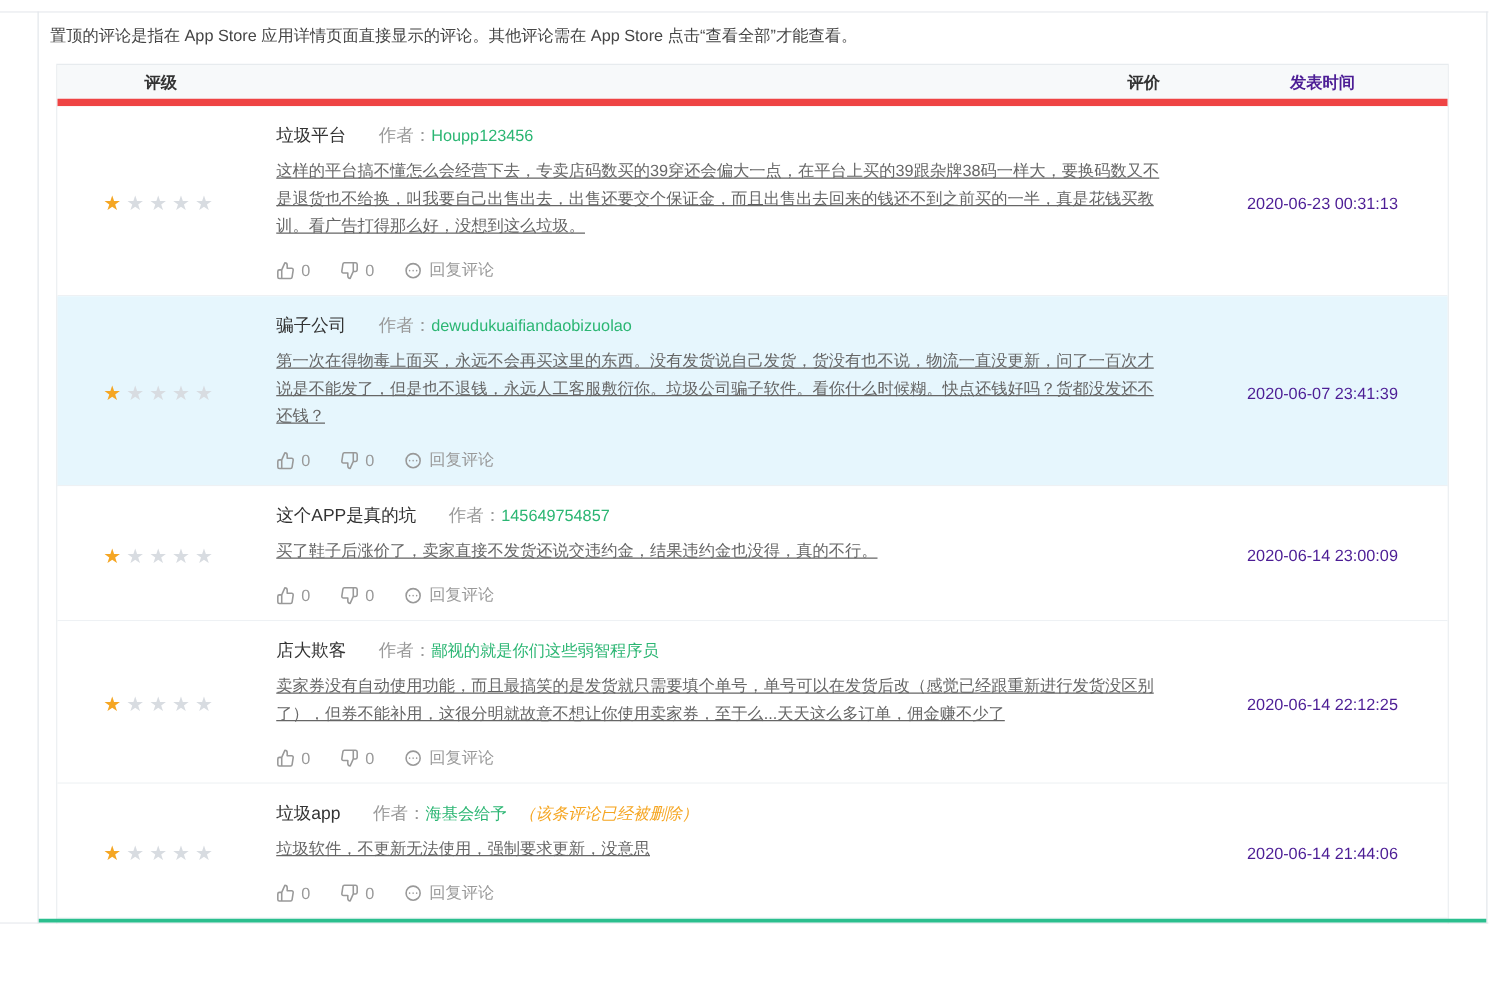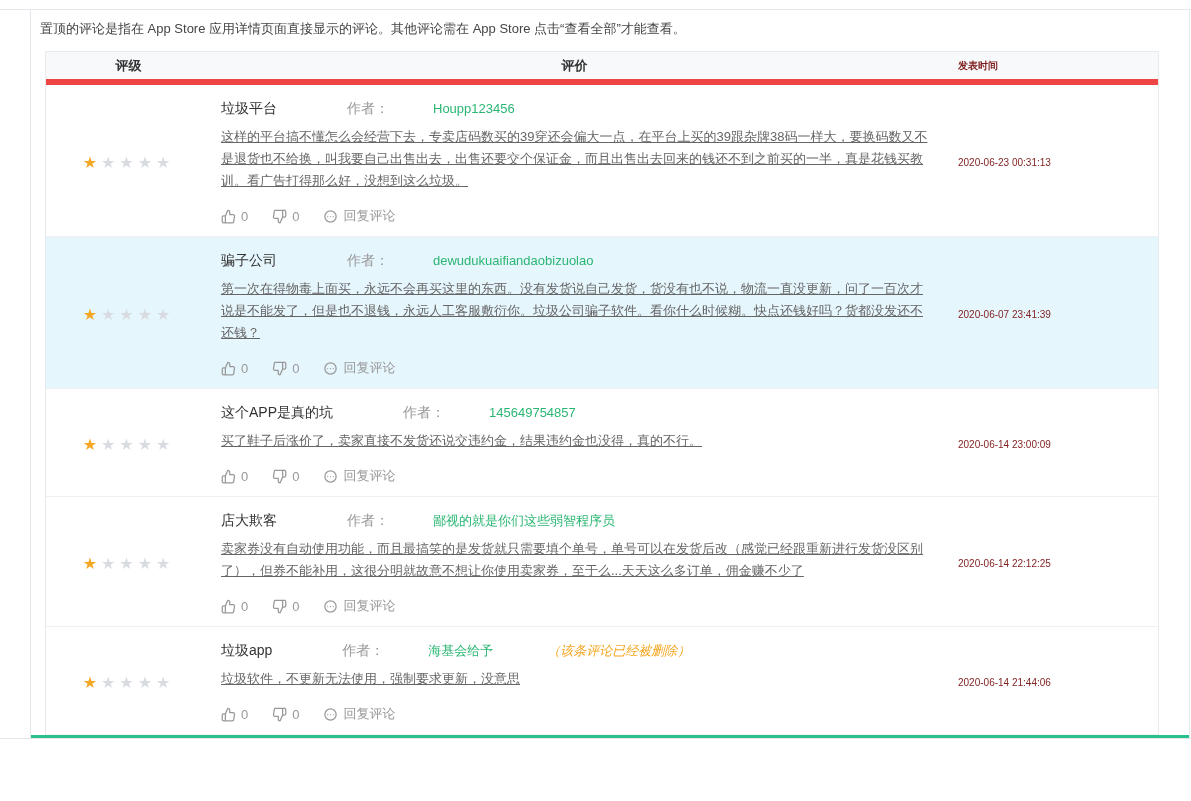--- a/index.html
+++ b/index.html
@@ -18,35 +18,35 @@
   .edge.bottom{ left: 0; right: 0; bottom: 0; height: 1px; }
   .green-divider { position: absolute; left: 31px; right: 2px; bottom: 1px; height: 3px;
     background: var(--divider-green, #2bbf8e); }
 
   .content { margin-left: 31px; padding: 11px 28px 0 9px; }
   .notice { font-size: 13px; color: #454545; line-height: 18px; }
 
   .table { margin: 13px 0 0 5px; width: 1114px; border: 1px solid #e7ebee; background: #fff; }
   .thead { display: flex; align-items: center; height: 33px; background: #f7f9fa;
     border-bottom: 6px solid #ef4444; font-size: 13px; font-weight: bold; color: #333; }
-  .thead .col-review { text-align: center; }
+  .thead .col-review { text-align: right; }
 
   .col-rating { width: 165px; flex-shrink: 0; text-align: center; }
   .col-review { flex: 1; padding: 0 30px 0 10px; min-width: 0; }
-  .col-time   { width: 200px; flex-shrink: 0; font-size: 10px; color: #7f1d1d; }
+  .col-time   { width: 200px; flex-shrink: 0; text-align: center; font-size: 13px; color: #4c1d95; }
 
   .row { display: flex; align-items: center; border-bottom: 1px solid #eef1f4; padding: 15px 0 11px; background:#fff; }
   .row.highlight { background: var(--highlight-bg, #e6f6fd); }
   .row.partial { border-bottom: none; min-height: 70px; }
 
   .stars { font-size: 16px; letter-spacing: 4px; white-space: nowrap; color: var(--star-gray, #d8dce1); }
   .star { color: var(--star-gray, #d8dce1); }
   .star.filled { color: var(--star-orange, #f5a623); }
 
-  .title-line { display: flex; align-items: baseline; margin-bottom: 8px; gap: 44px; }
+  .title-line { display: flex; align-items: baseline; margin-bottom: 8px; }
   .review-title { font-size: 14px; color: #333; }
   .author-label { font-size: 14px; color: #999; margin-left: 26px; }
   .author { font-size: 13px; color: var(--accent-green, #2bb673); cursor: pointer; }
   .deleted-note { font-size: 13px; color: var(--deleted-orange, #f5a623); font-style: italic; margin-left: 10px; }
 
   .review-content { font-size: 13px; color: #666; line-height: 22px; margin: 0 0 15px 0; text-decoration: underline; }
 
   .actions { display: flex; align-items: center; gap: 24px; color: #999; font-size: 13px; }
   .act { display: flex; align-items: center; gap: 5px; cursor: pointer; color: #999; }
   .act svg { display: block; }

